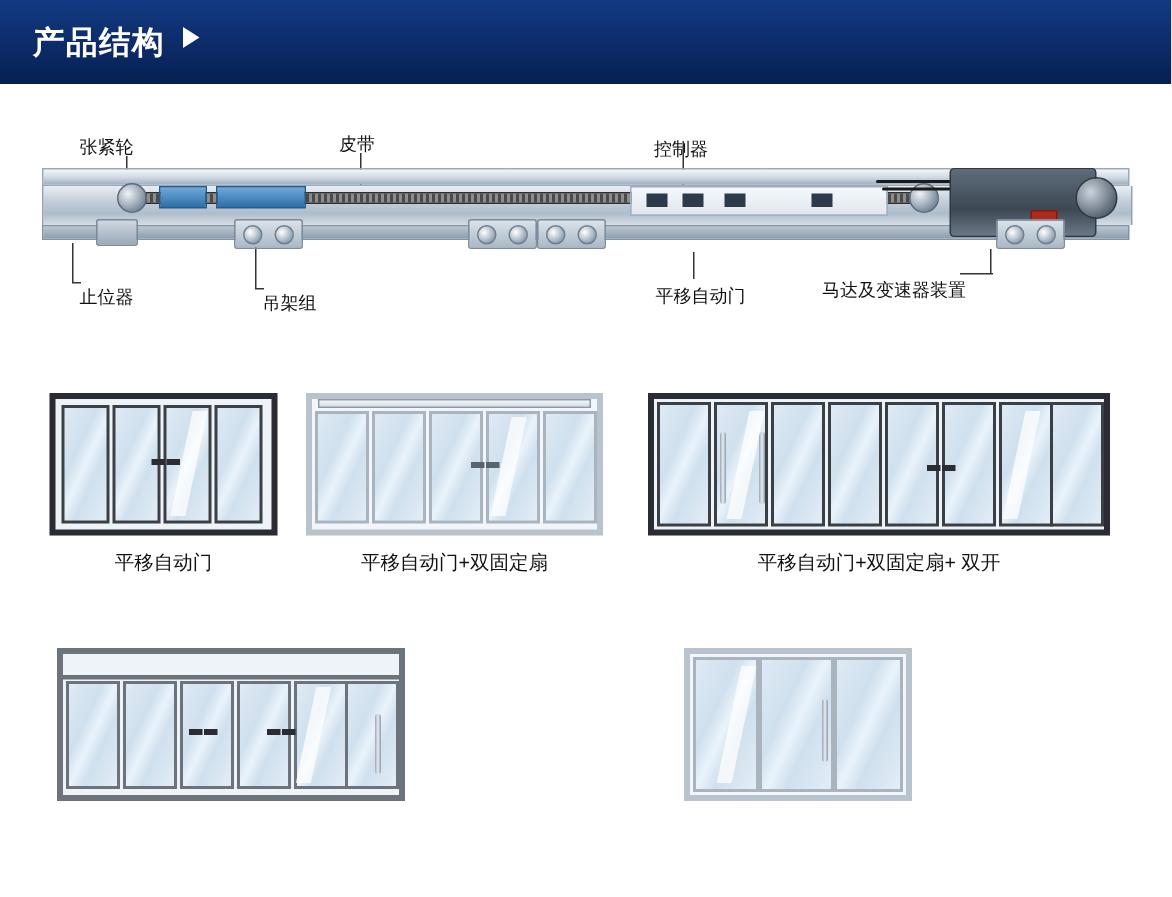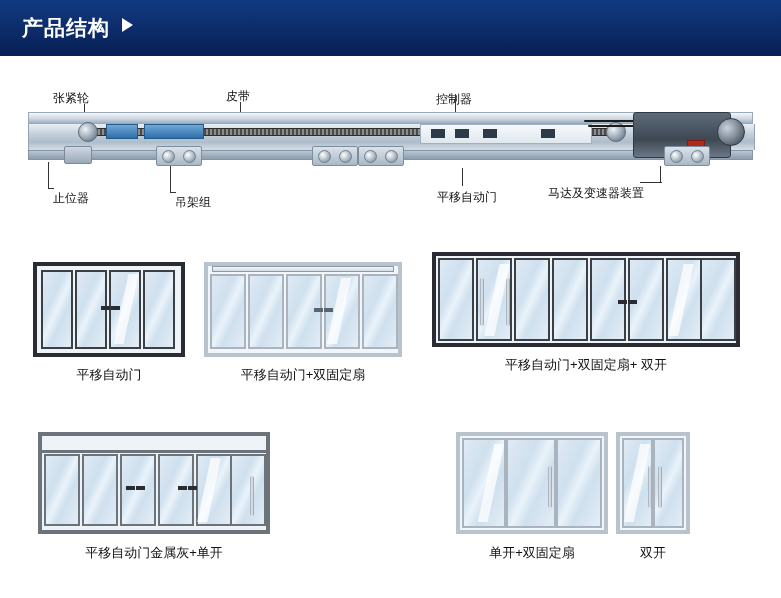--- a/index.html
+++ b/index.html
@@ -360,21 +360,21 @@
       <div class="panel lite" style="left:78px; top:8px; width:36px; height:75px;"></div>
       <div class="panel lite" style="left:116px; top:8px; width:36px; height:75px;"></div>
       <div class="panel lite" style="left:154px; top:8px; width:36px; height:75px;"></div>
       <div class="glass-glint" style="left:126px; top:12px; height:66px;"></div>
       <div class="handle-small" style="left:106px; top:42px; background:#5a6470;"></div>
       <div class="handle-small" style="left:116px; top:42px; background:#5a6470;"></div>
     </div>
     <div class="cell-caption" style="left:-6px; top:104px; width:210px;">平移自动门+双固定扇</div>
   </div>
 
-  <div class="cell" style="left:432px; top:252px; width:320px; height:95px;">
+  <div class="cell" style="left:432px; top:262px; width:320px; height:95px;">
     <div class="frame" style="left:0; top:0; width:308px; height:95px;">
       <div class="panel" style="left:2px; top:2px; width:36px; height:83px;"></div>
       <div class="panel" style="left:40px; top:2px; width:36px; height:83px;"></div>
       <div class="panel" style="left:78px; top:2px; width:36px; height:83px;"></div>
       <div class="panel" style="left:116px; top:2px; width:36px; height:83px;"></div>
       <div class="panel" style="left:154px; top:2px; width:36px; height:83px;"></div>
       <div class="panel" style="left:192px; top:2px; width:36px; height:83px;"></div>
       <div class="panel" style="left:230px; top:2px; width:36px; height:83px;"></div>
       <div class="panel" style="left:264px; top:2px; width:36px; height:83px;"></div>
       <div class="handle-bar" style="left:44px; top:22px; height:48px;"></div>
@@ -396,40 +396,28 @@
       <div class="panel" style="left:116px; top:18px; width:36px; height:72px; border-color:#6c737b;"></div>
       <div class="panel" style="left:154px; top:18px; width:36px; height:72px; border-color:#6c737b;"></div>
       <div class="panel" style="left:188px; top:18px; width:36px; height:72px; border-color:#6c737b;"></div>
       <div class="glass-glint" style="left:162px; top:22px; height:64px;"></div>
       <div class="handle-bar" style="left:208px; top:40px; height:40px;"></div>
       <div class="handle-small" style="left:84px; top:50px;"></div>
       <div class="handle-small" style="left:94px; top:50px;"></div>
       <div class="handle-small" style="left:136px; top:50px;"></div>
       <div class="handle-small" style="left:146px; top:50px;"></div>
     </div>
-    <div class="cell-caption" style="left:-8px; top:112px; width:248px;">平移自动门金属灰+单开</div>
   </div>
 
 
   <div class="cell" style="left:456px; top:432px; width:152px; height:102px;">
     <div class="frame light" style="left:0; top:0; width:152px; height:102px;">
       <div class="panel lite" style="left:2px; top:2px; width:44px; height:90px;"></div>
       <div class="panel lite" style="left:46px; top:2px; width:50px; height:90px;"></div>
       <div class="panel lite" style="left:96px; top:2px; width:46px; height:90px;"></div>
       <div class="handle-bar" style="left:88px; top:30px; height:42px;"></div>
       <div class="glass-glint" style="left:26px; top:8px; height:78px;"></div>
     </div>
-    <div class="cell-caption" style="left:-4px; top:112px; width:160px;">单开+双固定扇</div>
-  </div>
-
-  <div class="cell" style="left:616px; top:432px; width:74px; height:102px;">
-    <div class="frame light" style="left:0; top:0; width:74px; height:102px;">
-      <div class="panel lite" style="left:2px; top:2px; width:31px; height:90px;"></div>
-      <div class="panel lite" style="left:33px; top:2px; width:31px; height:90px;"></div>
-      <div class="handle-bar" style="left:28px; top:30px; height:42px;"></div>
-      <div class="handle-bar" style="left:38px; top:30px; height:42px;"></div>
-      <div class="glass-glint" style="left:12px; top:8px; height:78px;"></div>
-    </div>
-    <div class="cell-caption" style="left:0; top:112px; width:74px;">双开</div>
-  </div>
+  </div>
+
 
 
 </div>
 
 </body></html>

